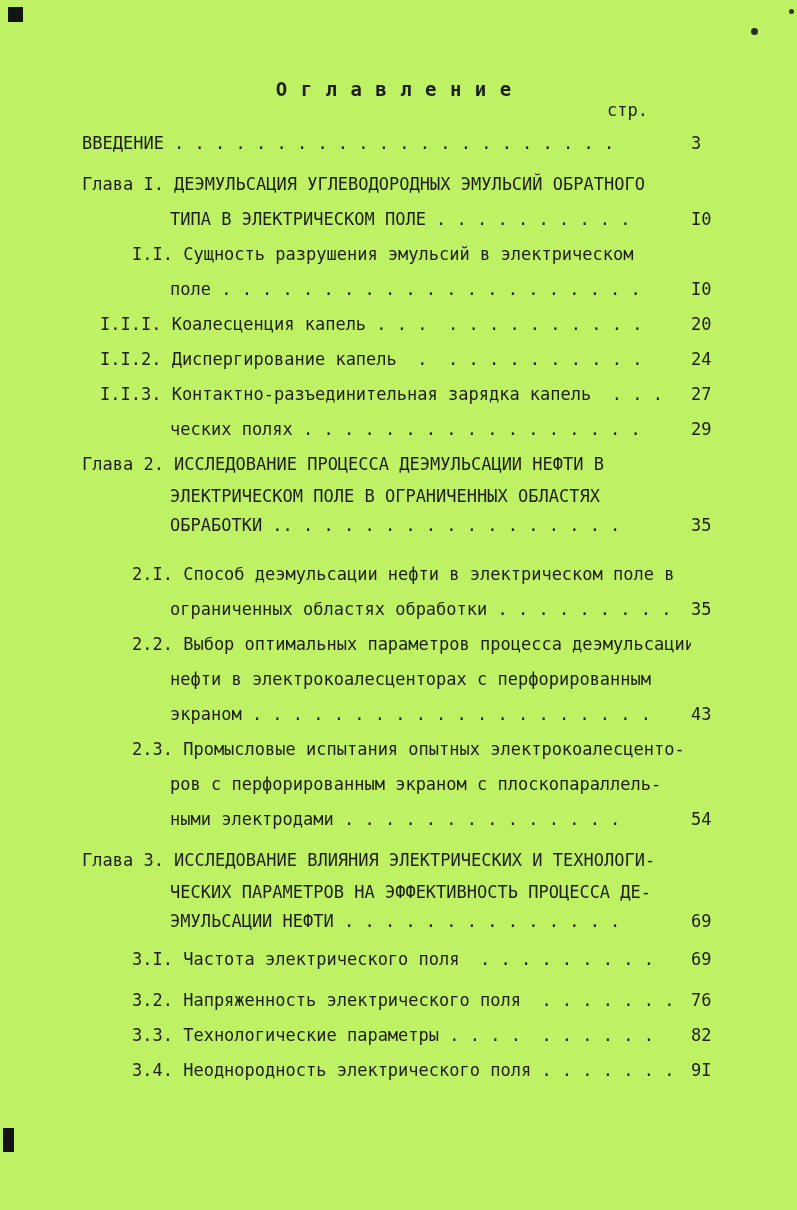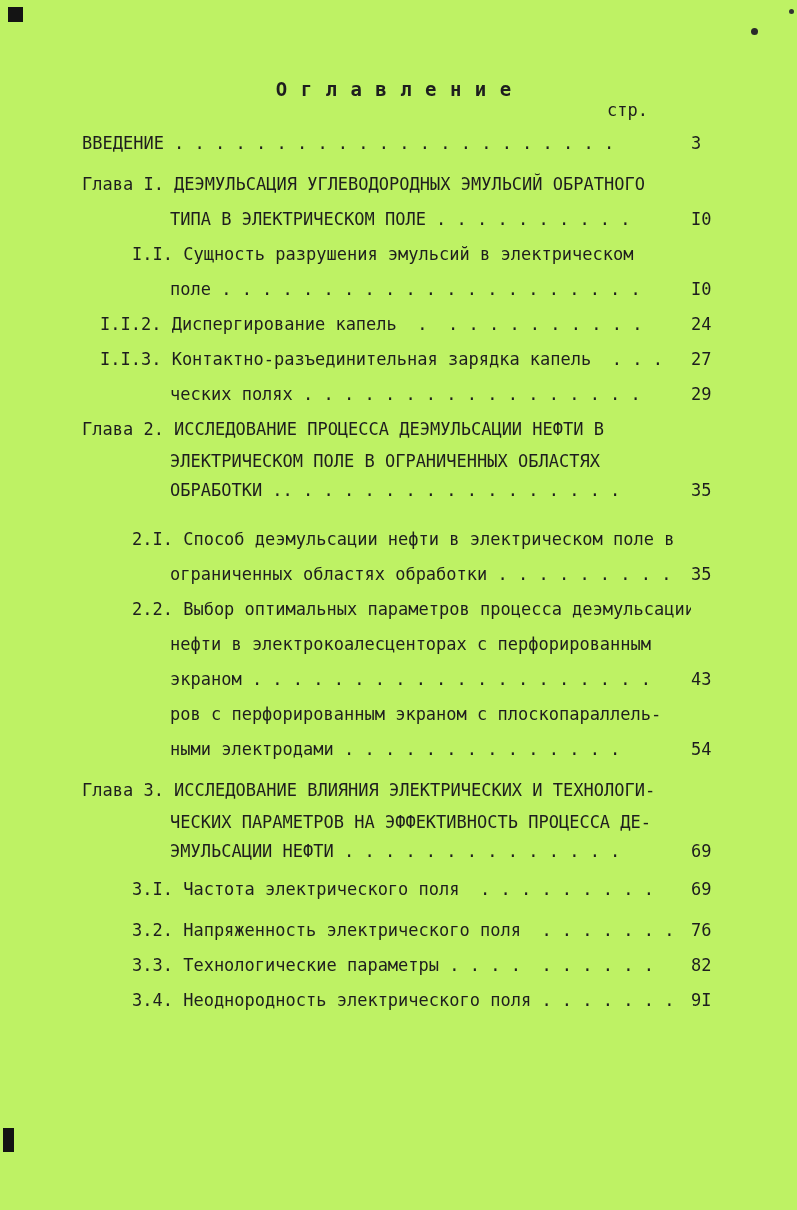--- a/index.html
+++ b/index.html
@@ -99,20 +99,23 @@
       </div>
 
       <div class="line l1">
         <span class="t">I.I. Сущность разрушения эмульсий в электрическом</span><span class="pg"></span>
       </div>
       <div class="line l2">
         <span class="t">поле . . . . . . . . . . . . . . . . . . . . .</span><span class="pg">I0</span>
       </div>
 
       <div class="line l1b">
+        <span class="t">I.I.I. Коалесценция капель . . .  . . . . . . . . . .</span><span class="pg">20</span>
+      </div>
+      <div class="line l1b">
         <span class="t">I.I.2. Диспергирование капель  .  . . . . . . . . . .</span><span class="pg">24</span>
       </div>
       <div class="line l1b">
         <span class="t">I.I.3. Контактно-разъединительная зарядка капель  . . .</span><span class="pg">27</span>
       </div>
 
       <div class="line l2">
         <span class="t">ческих полях . . . . . . . . . . . . . . . . .</span><span class="pg">29</span>
       </div>
 
@@ -136,20 +139,23 @@
       <div class="line l1">
         <span class="t">2.2. Выбор оптимальных параметров процесса деэмульсации</span><span class="pg"></span>
       </div>
       <div class="line l2">
         <span class="t">нефти в электрокоалесценторах с перфорированным</span><span class="pg"></span>
       </div>
       <div class="line l2">
         <span class="t">экраном . . . . . . . . . . . . . . . . . . . .</span><span class="pg">43</span>
       </div>
 
+      <div class="line l1">
+        <span class="t">2.3. Промысловые испытания опытных электрокоалесценто-</span><span class="pg"></span>
+      </div>
       <div class="line l2">
         <span class="t">ров с перфорированным экраном с плоскопараллель-</span><span class="pg"></span>
       </div>
       <div class="line l2">
         <span class="t">ными электродами . . . . . . . . . . . . . .</span><span class="pg">54</span>
       </div>
 
       <div class="line l0 gap-sm">
         <span class="t">Глава 3. ИССЛЕДОВАНИЕ ВЛИЯНИЯ ЭЛЕКТРИЧЕСКИХ И ТЕХНОЛОГИ-</span><span class="pg"></span>
       </div>

